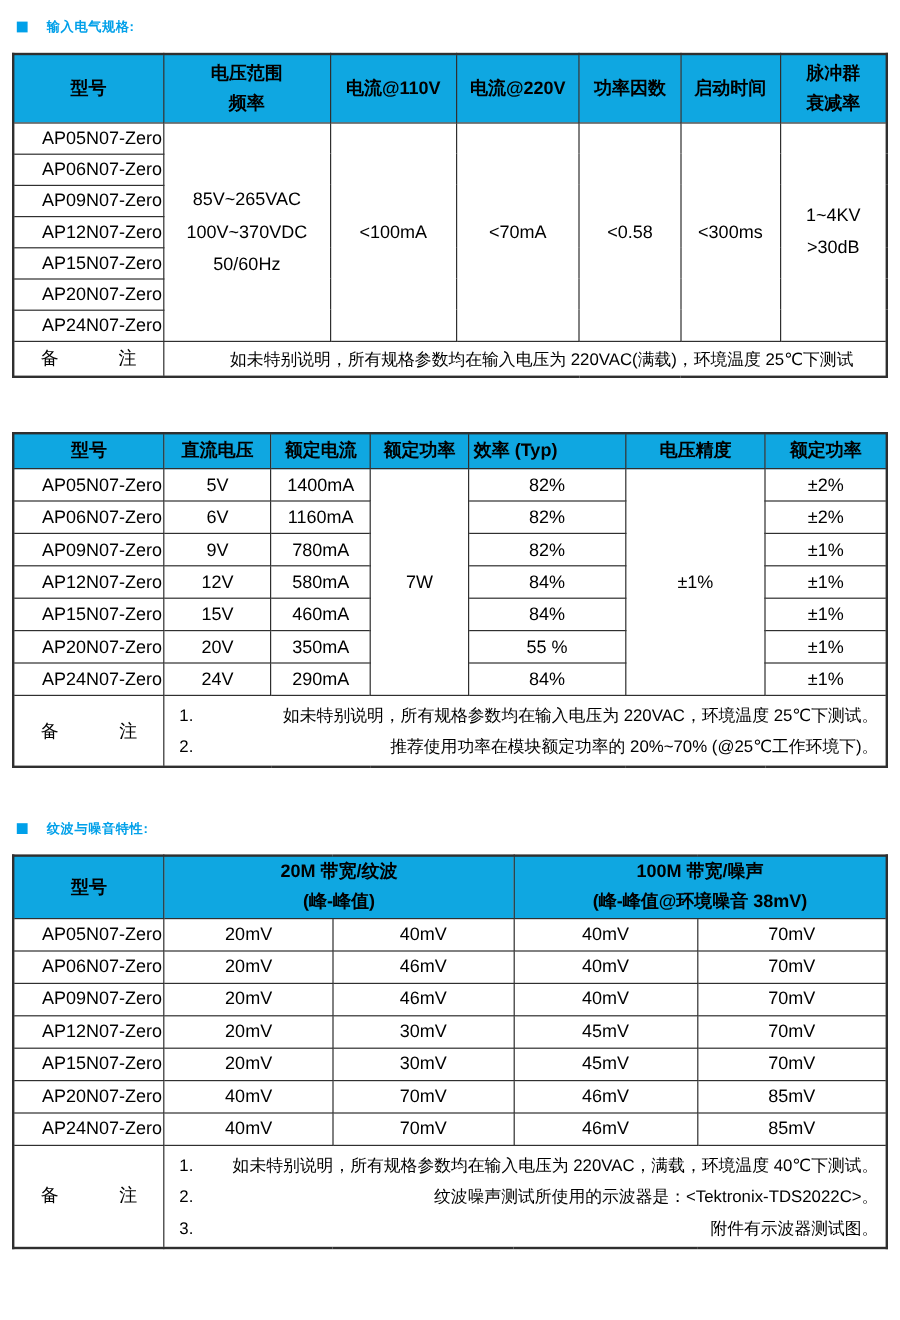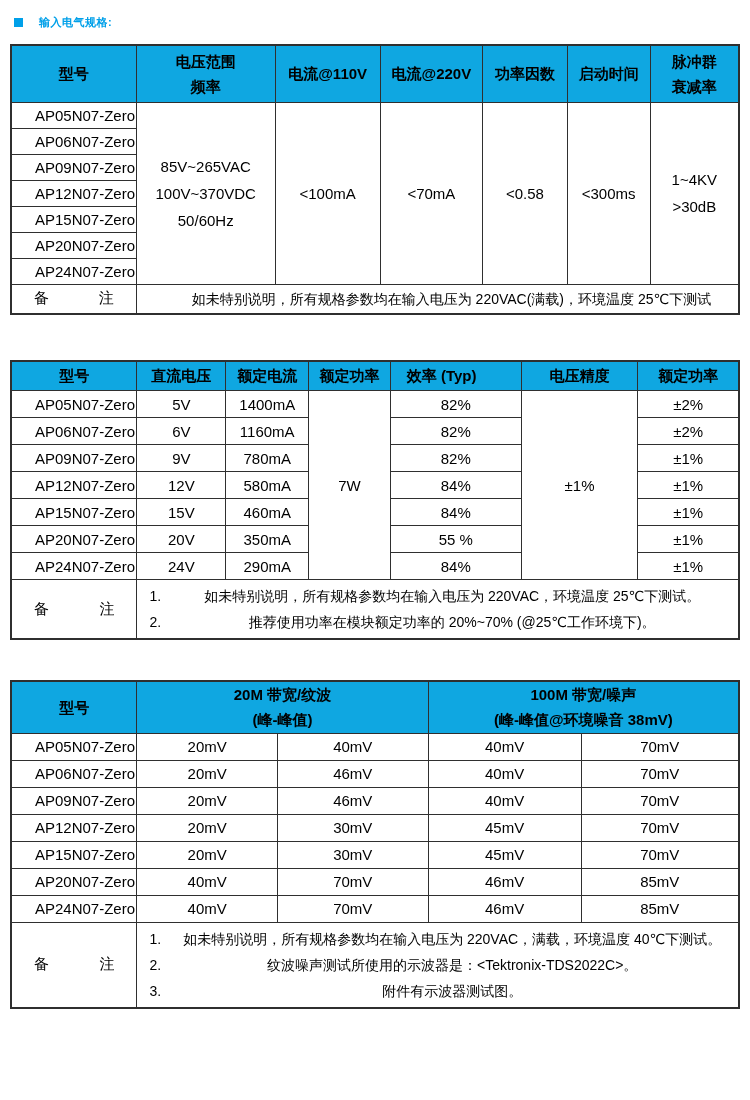--- a/index.html
+++ b/index.html
@@ -17,40 +17,40 @@
 
   .sec-title { display:flex; align-items:center; margin:0 0 12px 4px; height:20px; }
   .bullet { width:9px; height:9px; background:#00A0E9; flex:0 0 auto; }
   .sec-title-text { margin-left:16px; font-size:11px; font-weight:bold; color:#00A0E9; letter-spacing:0.5px; }
 
   table { width:730px; border-collapse:collapse; table-layout:fixed; border:2px solid #2f2f2f; }
   td { border:1px solid #2f2f2f; text-align:center; vertical-align:middle; font-size:15px; padding:0; }
 
   .hd { background:#0FA7E1; font-weight:bold; font-size:15px; line-height:25px; }
   td.h2line { line-height:25px; }
-  .hd-left { text-align:left; padding-left:16px; }
+  .hd-left { text-align:left; padding-left:4px; }
 
   tr.hrow1 td { height:57px; }
   tr.hrow-t2 td { height:30px; }
   tr.hrow-t3a td { height:52px; }
   tr.hrow-t3b td { height:26px; }
 
   tr.brow1 td { height:26px; }
   tr.brow2 td { height:27px; }
 
   .model { text-align:left; padding-left:23px; }
   .ml span { display:block; line-height:27px; }
 
   .note-label { height:28px; }
   .note-flex { display:flex; justify-content:space-between; padding:0 22px; font-size:15px; }
   .note-text { text-align:left; padding:3px 6px 3px 9px; font-size:14px; }
   .note-text .single { line-height:22px;margin-left:46px; }
   .nline { display:flex; line-height:26px; font-size:14px; }
   .nline .num { flex:0 0 26px; text-align:left; padding-left:3px; }
-  .nline .txt { flex:1; text-align:center; }
+  .nline .txt { flex:1; text-align:right; }
 </style>
 </head>
 <body>
 
 <div class="page">
 
   <div class="section sec1">
     <div class="sec-title">
       <span class="bullet"></span>
       <span class="sec-title-text">输入电气规格:</span>
@@ -222,20 +222,24 @@
             <span class="num">2.</span>
             <span class="txt">推荐使用功率在模块额定功率的 20%~70% (@25℃工作环境下)。</span>
           </div>
         </td>
       </tr>
     </tbody>
       </table>
   </div>
 
   <div class="section sec3">
+    <div class="sec-title">
+      <span class="bullet"></span>
+      <span class="sec-title-text">纹波与噪音特性:</span>
+    </div>
     <table>
       <colgroup>
         <col style="width:17.3%">
           <col style="width:19.3%">
           <col style="width:20.7%">
         <col style="width:21.0%">
           <col style="width:21.7%">
       </colgroup>
       <tbody>
           <tr class="hrow-t3a">

